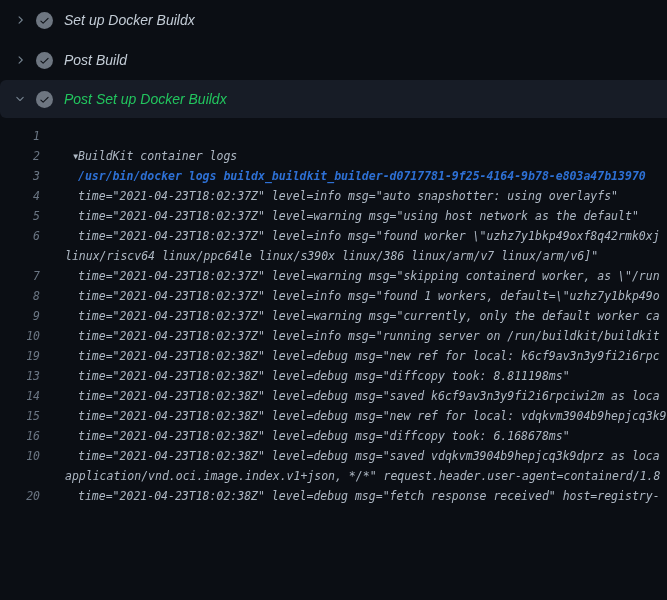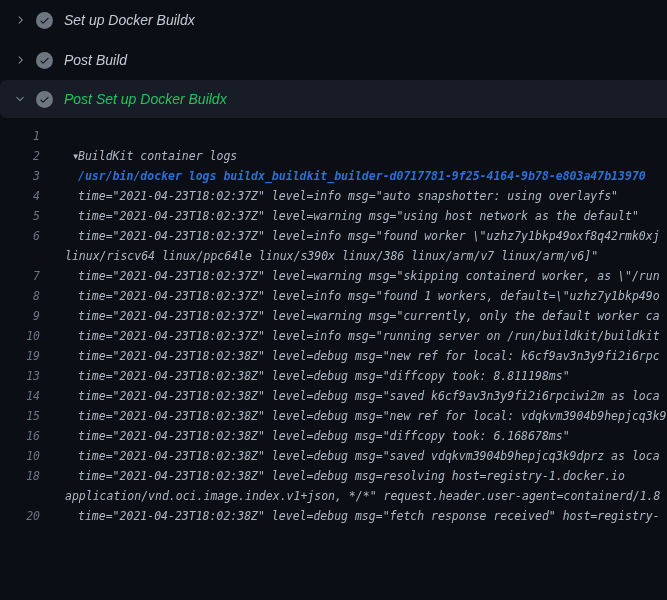--- a/index.html
+++ b/index.html
@@ -104,17 +104,16 @@
       <div class="log-row"><a class="ln">7</a><span class="txt indent1">time="2021-04-23T18:02:37Z" level=warning msg="skipping containerd worker, as \"/run</span></div>
       <div class="log-row"><a class="ln">8</a><span class="txt indent1">time="2021-04-23T18:02:37Z" level=info msg="found 1 workers, default=\"uzhz7y1bkp49o</span></div>
       <div class="log-row"><a class="ln">9</a><span class="txt indent1">time="2021-04-23T18:02:37Z" level=warning msg="currently, only the default worker ca</span></div>
       <div class="log-row"><a class="ln">10</a><span class="txt indent1">time="2021-04-23T18:02:37Z" level=info msg="running server on /run/buildkit/buildkit</span></div>
       <div class="log-row"><a class="ln">19</a><span class="txt indent1">time="2021-04-23T18:02:38Z" level=debug msg="new ref for local: k6cf9av3n3y9fi2i6rpc</span></div>
       <div class="log-row"><a class="ln">13</a><span class="txt indent1">time="2021-04-23T18:02:38Z" level=debug msg="diffcopy took: 8.811198ms"</span></div>
       <div class="log-row"><a class="ln">14</a><span class="txt indent1">time="2021-04-23T18:02:38Z" level=debug msg="saved k6cf9av3n3y9fi2i6rpciwi2m as loca</span></div>
       <div class="log-row"><a class="ln">15</a><span class="txt indent1">time="2021-04-23T18:02:38Z" level=debug msg="new ref for local: vdqkvm3904b9hepjcq3k9</span></div>
       <div class="log-row"><a class="ln">16</a><span class="txt indent1">time="2021-04-23T18:02:38Z" level=debug msg="diffcopy took: 6.168678ms"</span></div>
       <div class="log-row"><a class="ln">10</a><span class="txt indent1">time="2021-04-23T18:02:38Z" level=debug msg="saved vdqkvm3904b9hepjcq3k9dprz as loca</span></div>
-      <div class="log-row"><a class="ln">18</a><span class="txt indent1">time="2021-04-23T18:02:38Z" level=debug msg=resolving host=registry-1.docker.io</span></div>
       <div class="log-row"><a class="ln"></a><span class="txt wrap">application/vnd.oci.image.index.v1+json, */*" request.header.user-agent=containerd/1.8</span></div>
       <div class="log-row"><a class="ln">20</a><span class="txt indent1">time="2021-04-23T18:02:38Z" level=debug msg="fetch response received" host=registry-</span></div>
     </div>
 </div>
 
 </body></html>

